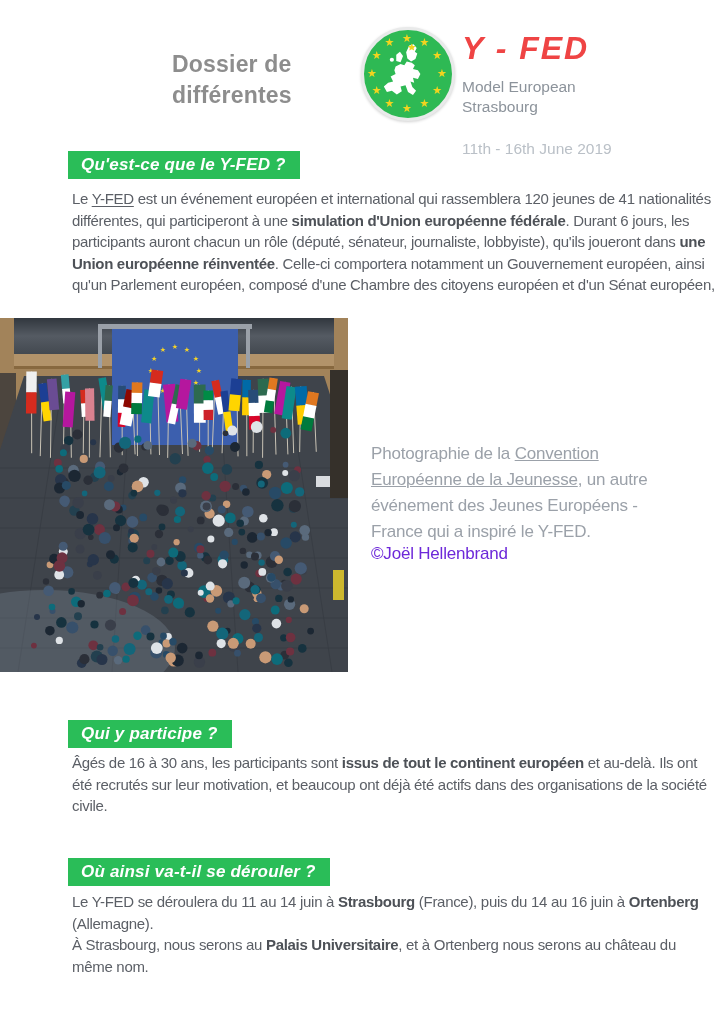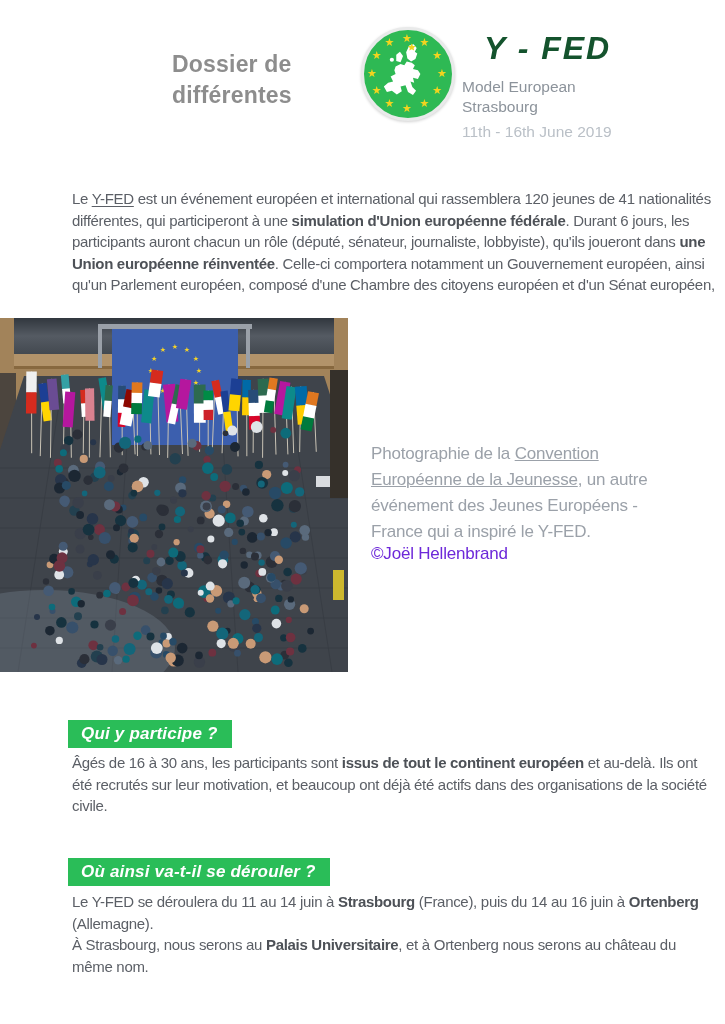--- a/index.html
+++ b/index.html
@@ -18,28 +18,28 @@
     box-sizing:border-box;border-radius:50%;
     background:#2eb954;border:3px solid #e9eaea;
     box-shadow:0 1px 3px rgba(0,0,0,.18);
   }
   .logo-stars span{
     position:absolute;font-size:11px;line-height:11px;
   }
   .logo-map{position:absolute;left:13px;top:11px;}
   .brand{position:absolute;left:462px;top:30px;}
   .brand-name{
-    font-size:32px;font-weight:700;font-style:italic;color:#14532d;
-    letter-spacing:2px;white-space:nowrap;margin-left:22px;
+    font-size:32px;font-weight:700;font-style:italic;color:#ef4444;
+    letter-spacing:2px;white-space:nowrap;
   }
   .brand-sub{
     margin-top:10px;font-size:15.5px;line-height:19.5px;font-weight:400;
     color:#8c939b;
   }
-  .brand-dates{margin-top:7px;font-size:15.5px;color:#bac0c7;white-space:nowrap;}
+  .brand-dates{margin-top:24px;font-size:15.5px;color:#bac0c7;white-space:nowrap;}
   
   .banner{
     position:absolute;left:68px;background:#2abd58;color:#ffffff;
     font-weight:700;font-style:italic;font-size:17px;line-height:17px;
     padding:5px 14px 6px 13px;white-space:nowrap;letter-spacing:.2px;
   }
   #banner1{top:151px;} #banner2{top:720px;} #banner3{top:858px;}
   
   .para{
     position:absolute;left:72px;width:645px;
@@ -102,20 +102,21 @@
     <div class="brand" data-name="brand-block">
       <div class="brand-name" data-name="brand-name">Y - FED</div>
       <div class="brand-sub" data-name="brand-subtitle">
         <div data-name="brand-subtitle-line1">Model European</div>
         <div data-name="brand-subtitle-line2">Strasbourg</div>
       </div>
       <div class="brand-dates" data-name="brand-dates">11th - 16th June 2019</div>
     </div>
   </div>
 
+  <div class="banner" id="banner1" data-name="section-heading-what-is-yfed">Qu'est-ce que le Y-FED ?</div>
   <div class="para" id="para1" data-name="section-paragraph-what-is-yfed"><span data-name="text-segment">Le </span><span data-name="text-link" style="text-decoration: underline;">Y-FED</span><span data-name="text-segment"> est un événement européen et international qui rassemblera 120 jeunes de 41 nationalités différentes, qui participeront à une </span><span data-name="text-segment" style="font-weight: 700; color: rgb(77, 81, 87);">simulation d'Union européenne fédérale</span><span data-name="text-segment">. Durant 6 jours, les participants auront chacun un rôle (député, sénateur, journaliste, lobbyiste), qu'ils joueront dans </span><span data-name="text-segment" style="font-weight: 700; color: rgb(77, 81, 87);">une Union européenne réinventée</span><span data-name="text-segment">. Celle-ci comportera notamment un Gouvernement européen, ainsi qu'un Parlement européen, composé d'une Chambre des citoyens européen et d'un Sénat européen,</span></div>
 
   <div class="photo" data-name="group-photo">
     <svg viewBox="0 0 348 354" preserveAspectRatio="none" data-name="group-photo-scene">
       <defs>
         <linearGradient id="gGlass" x1="0" y1="0" x2="0" y2="1">
           <stop offset="0" stop-color="#31373e"></stop>
           <stop offset="0.5" stop-color="#555b63"></stop>
           <stop offset="1" stop-color="#434950"></stop>
         </linearGradient>

